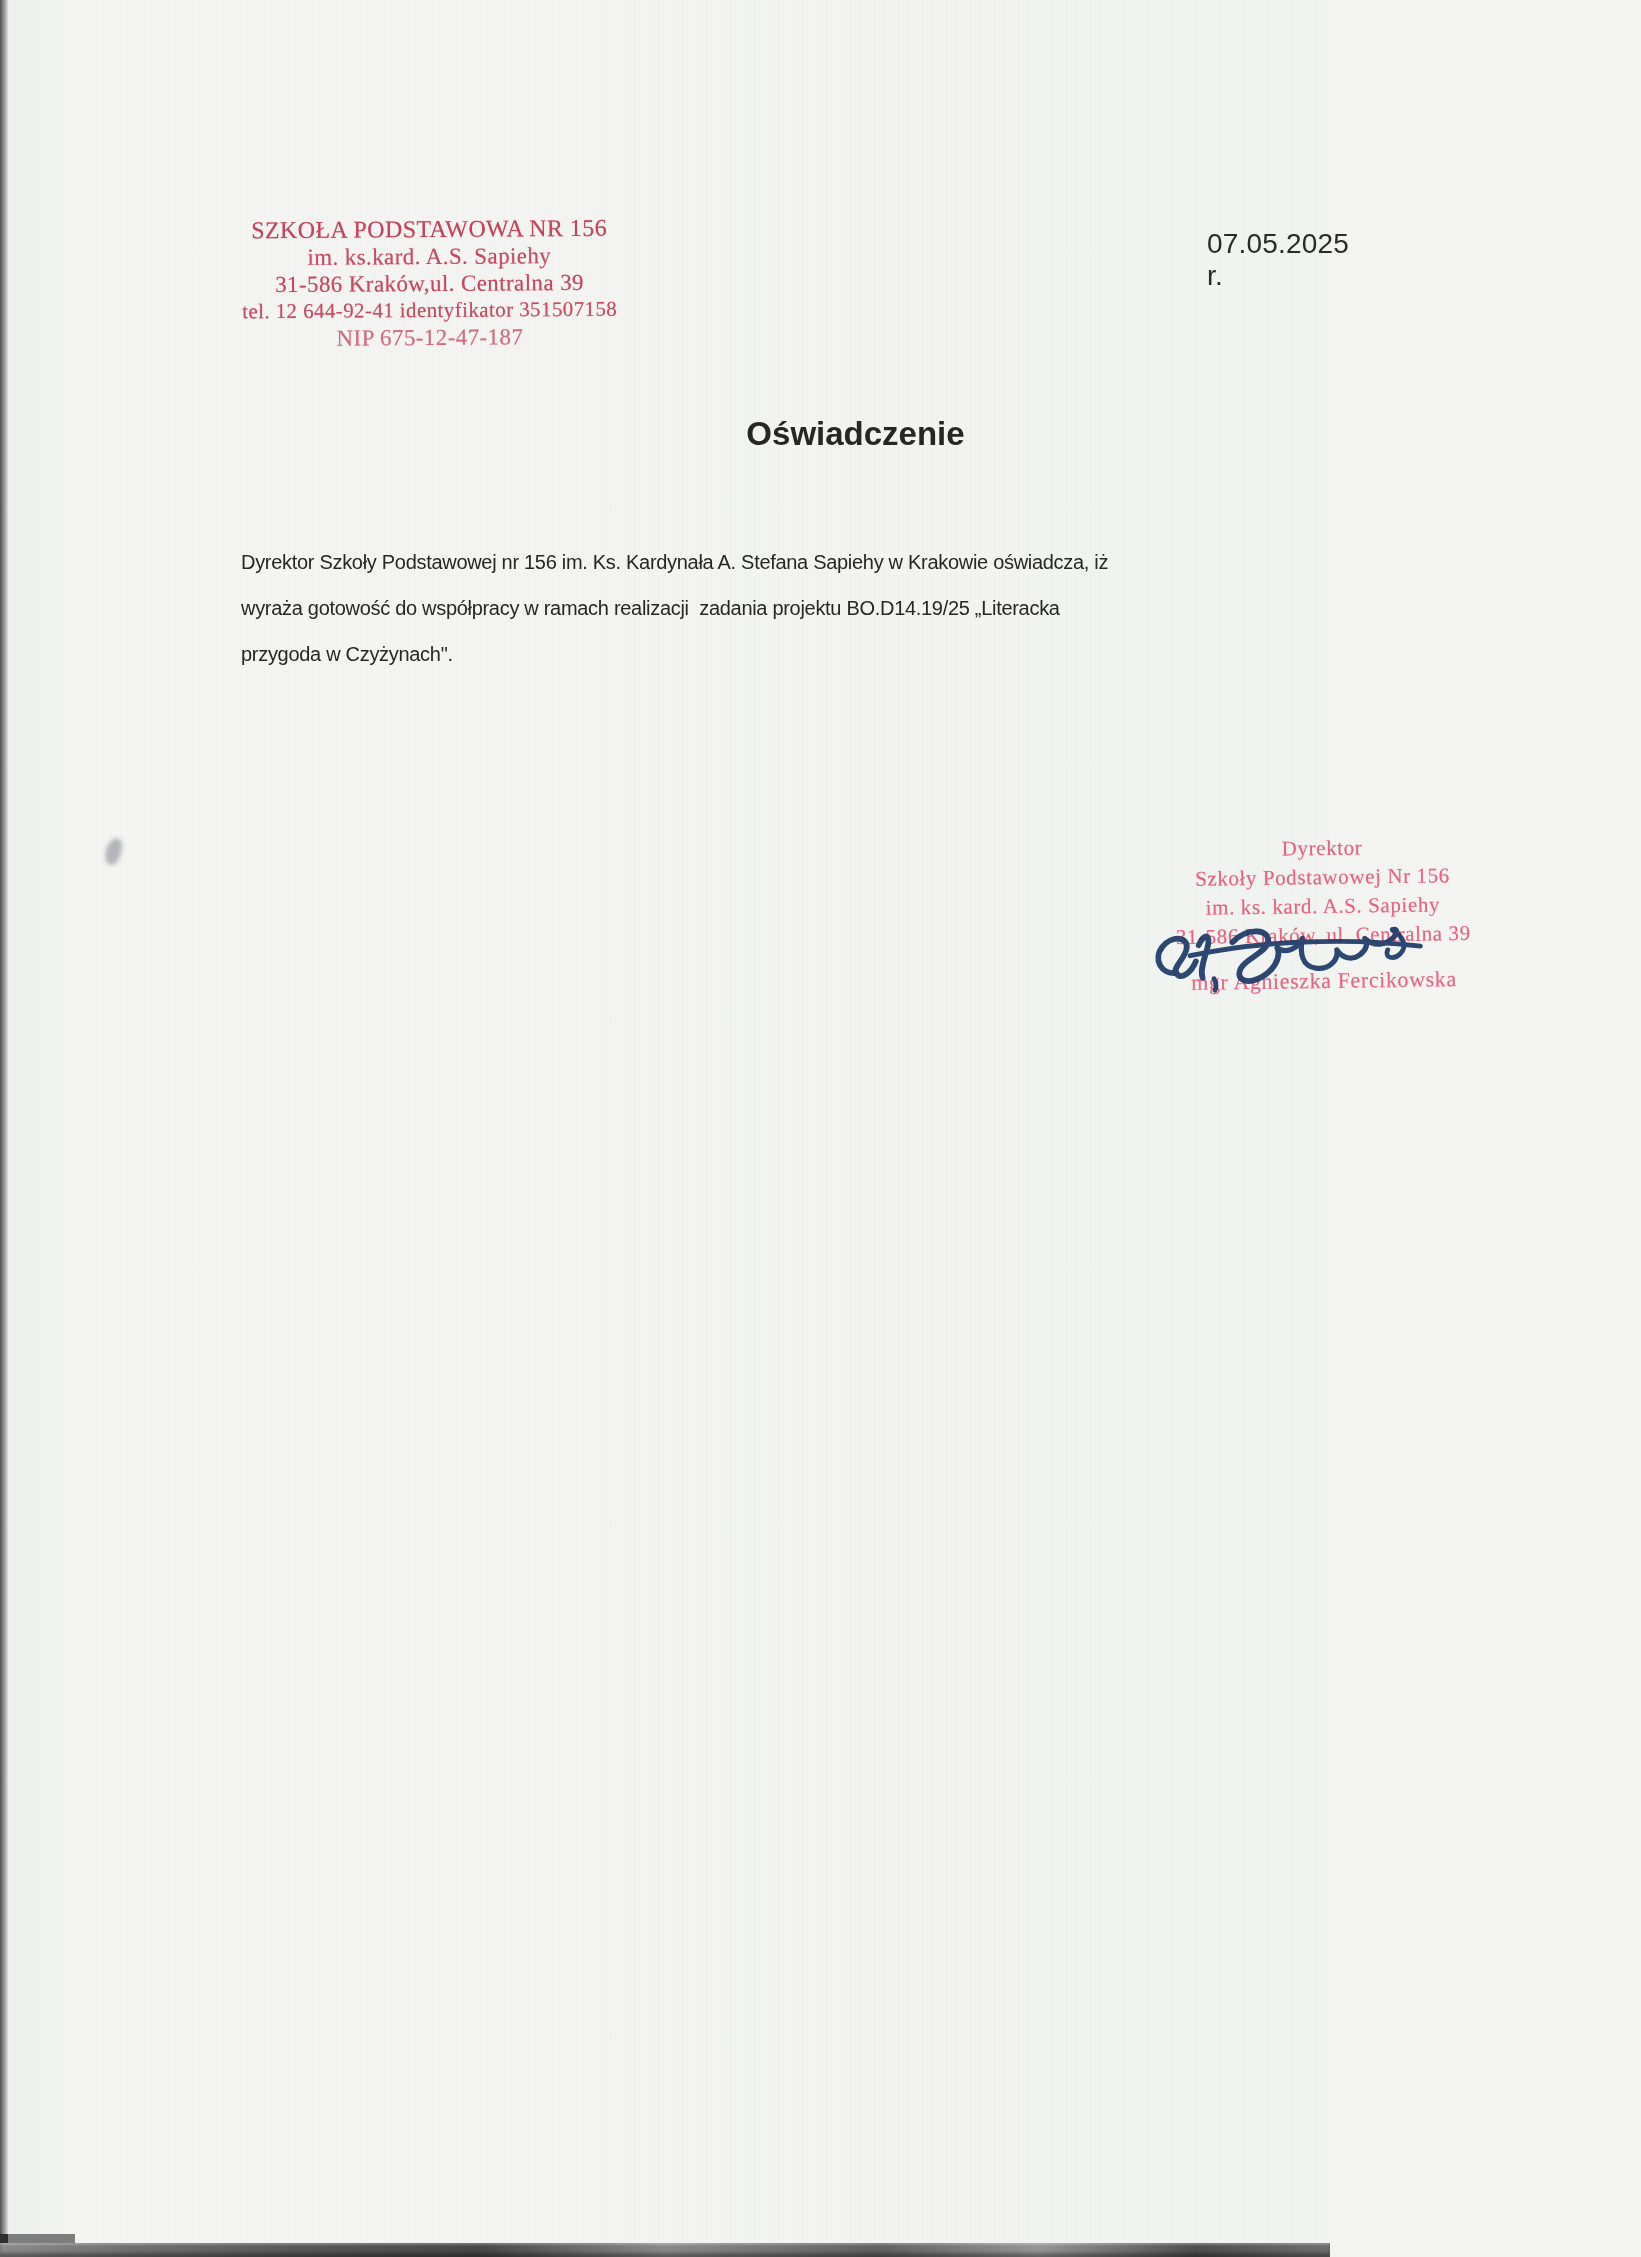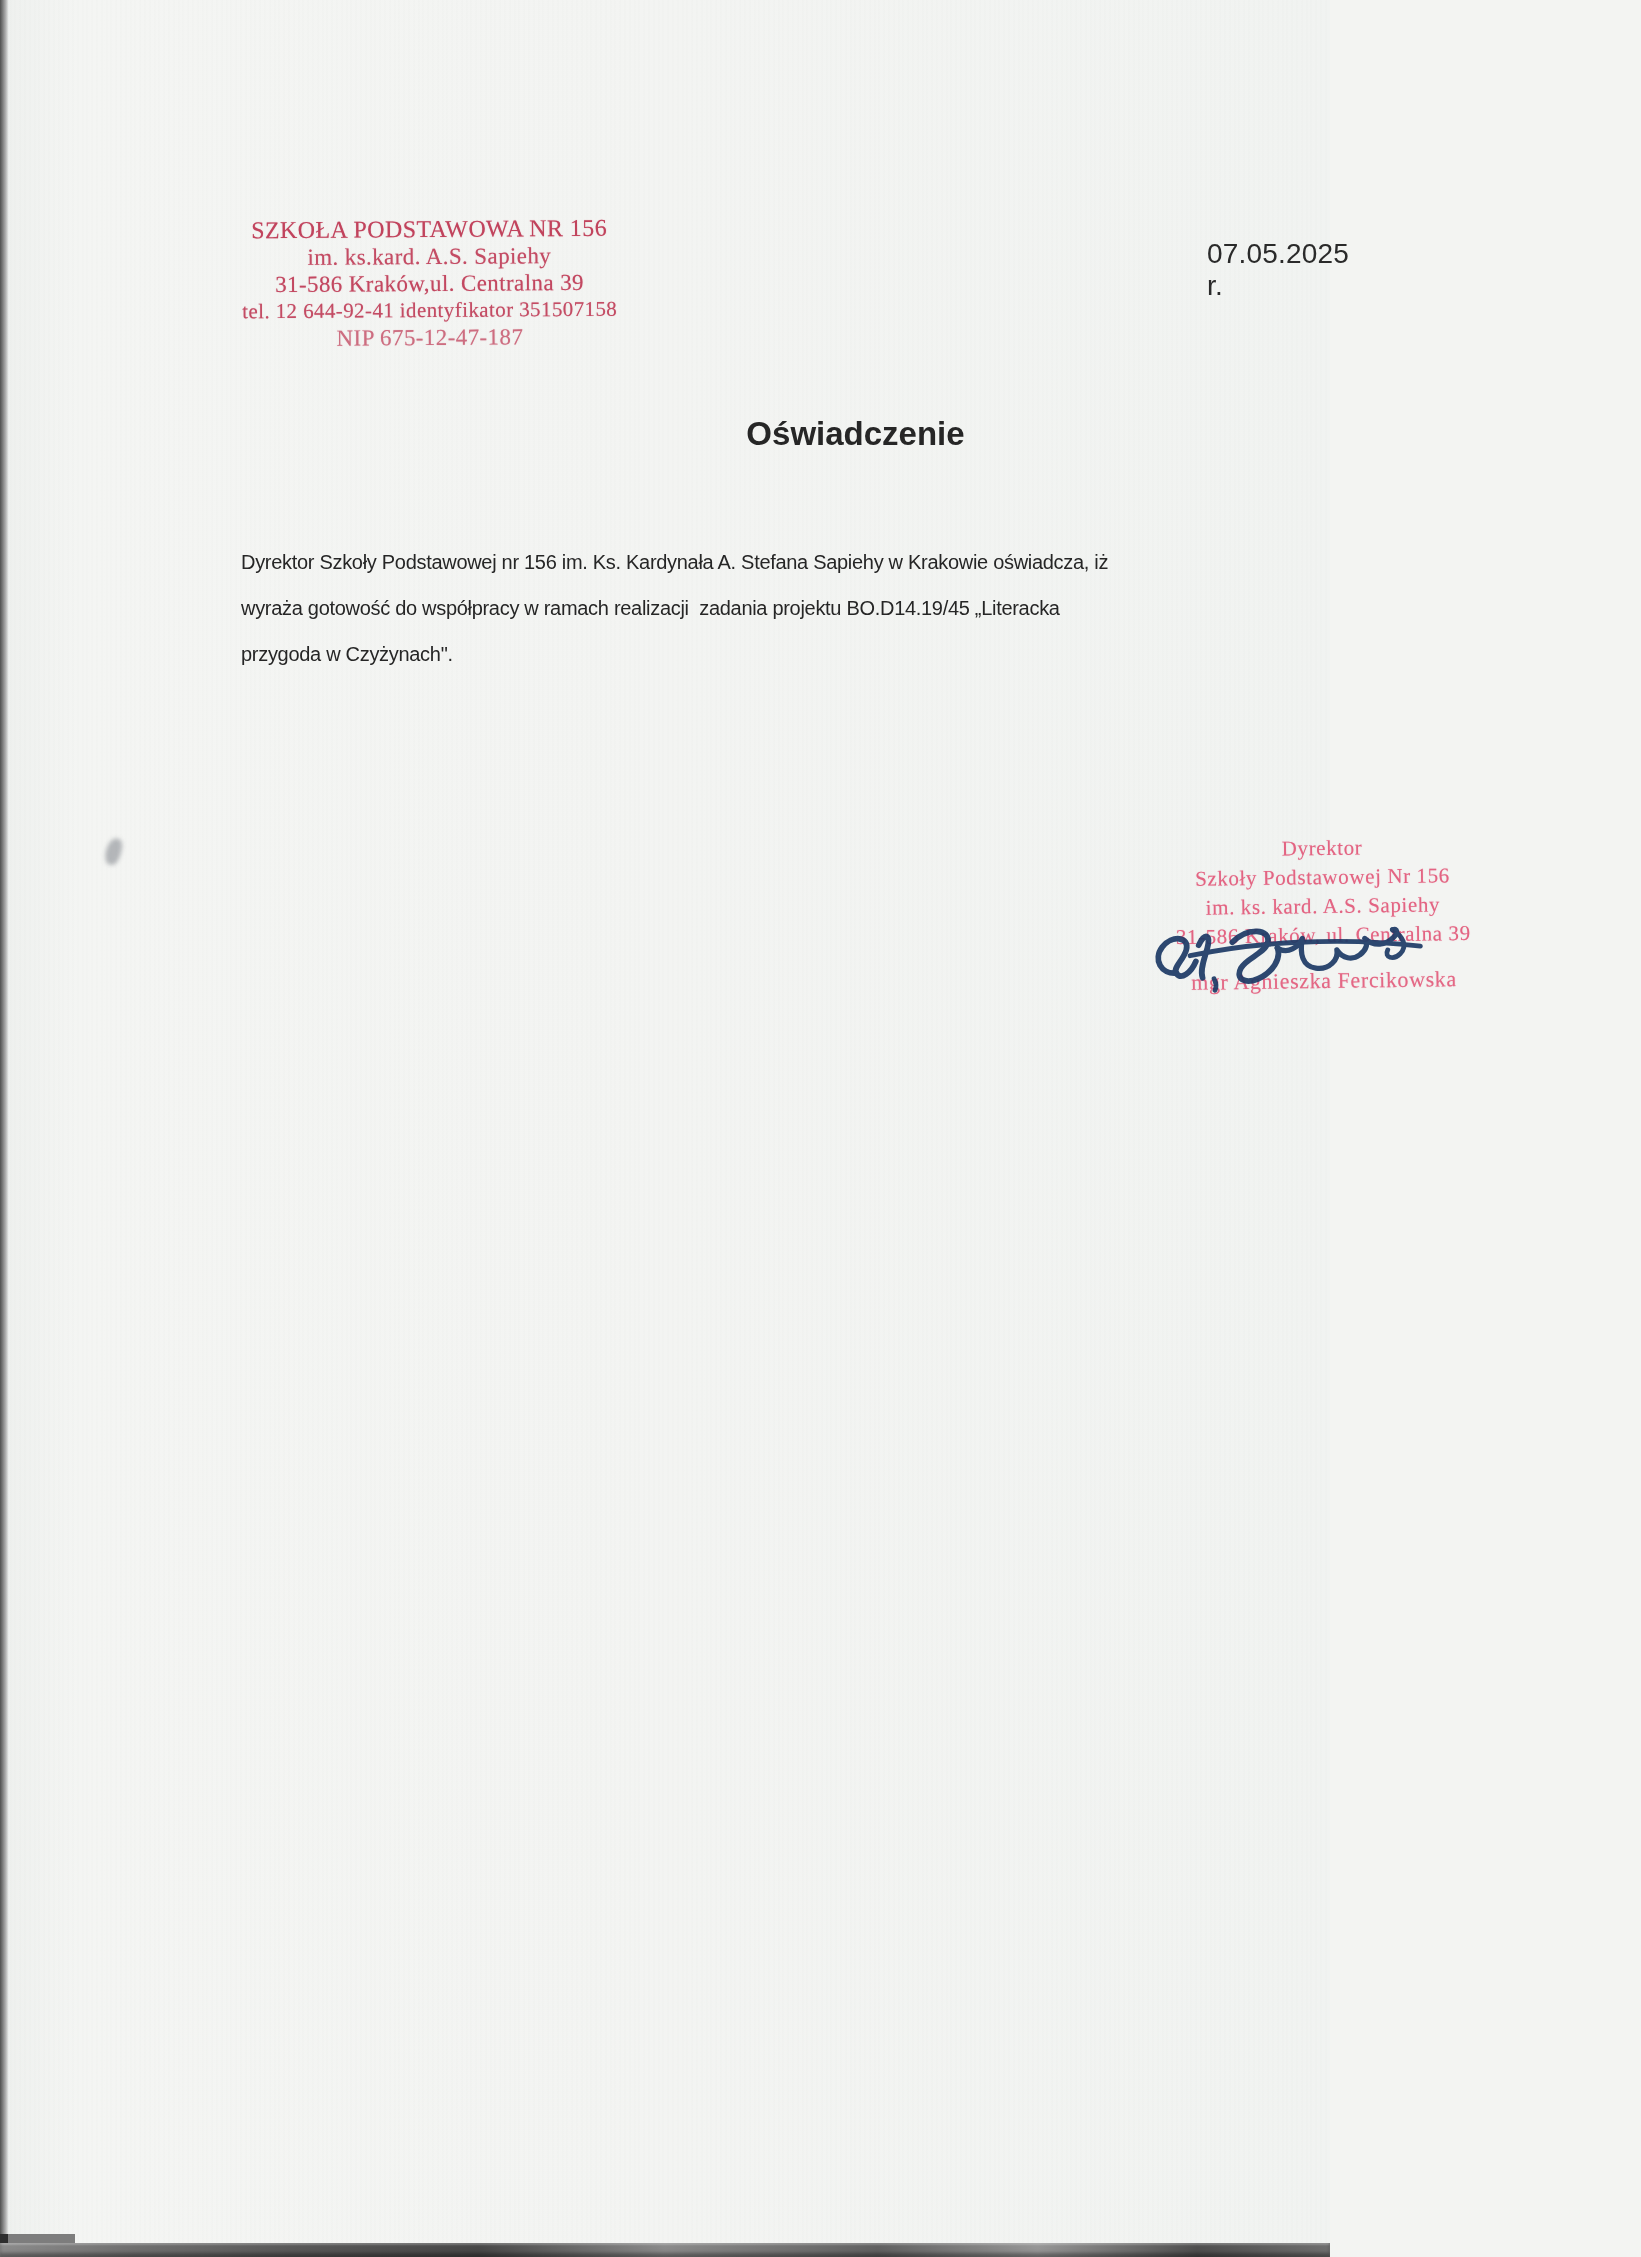--- a/index.html
+++ b/index.html
@@ -69,21 +69,21 @@
   .header-stamp .ln { line-height: 27px; white-space: nowrap; }
   .header-stamp .ln1 { font-size: 24px; opacity: .95; }
   .header-stamp .ln2 { font-size: 23px; opacity: .90; }
   .header-stamp .ln3 { font-size: 23px; opacity: .92; }
   .header-stamp .ln4 { font-size: 21px; opacity: .90; }
   .header-stamp .ln5 { font-size: 23px; opacity: .72; }
 
   
   .doc-date {
     position: absolute;
-    left: 1207px; top: 238px;
+    left: 1207px; top: 228px;
     font-size: 28px;
     color: #2a2a2a;
     letter-spacing: 0.2px;
   }
 
   
   .doc-title {
     position: absolute;
     left: 0; top: 415px;
     width: 1711px;           
@@ -145,21 +145,21 @@
     <div class="ln ln4">tel. 12 644-92-41 identyfikator 351507158</div>
     <div class="ln ln5">NIP 675-12-47-187</div>
   </div>
 
   <div class="doc-date">07.05.2025 r.</div>
 
   <div class="doc-title">Oświadczenie</div>
 
   <div class="doc-body">
     <div class="bline">Dyrektor Szkoły Podstawowej nr 156 im. Ks. Kardynała A. Stefana Sapiehy w Krakowie oświadcza, iż</div>
-    <div class="bline">wyraża gotowość do współpracy w ramach realizacji  zadania projektu BO.D14.19/45 „Literacka</div>
+    <div class="bline">wyraża gotowość do współpracy w ramach realizacji  zadania projektu BO.D14.19/25 „Literacka</div>
     <div class="bline">przygoda w Czyżynach".</div>
   </div>
 
   <div class="sig-stamp" style="color: rgb(226, 85, 119);">
     <div class="ln">Dyrektor</div>
     <div class="ln">Szkoły Podstawowej Nr 156</div>
     <div class="ln">im. ks. kard. A.S. Sapiehy</div>
     <div class="ln">31-586 Kraków, ul. Centralna 39</div>
     <div class="ln ln-name">mgr Agnieszka Fercikowska</div>
   </div>

